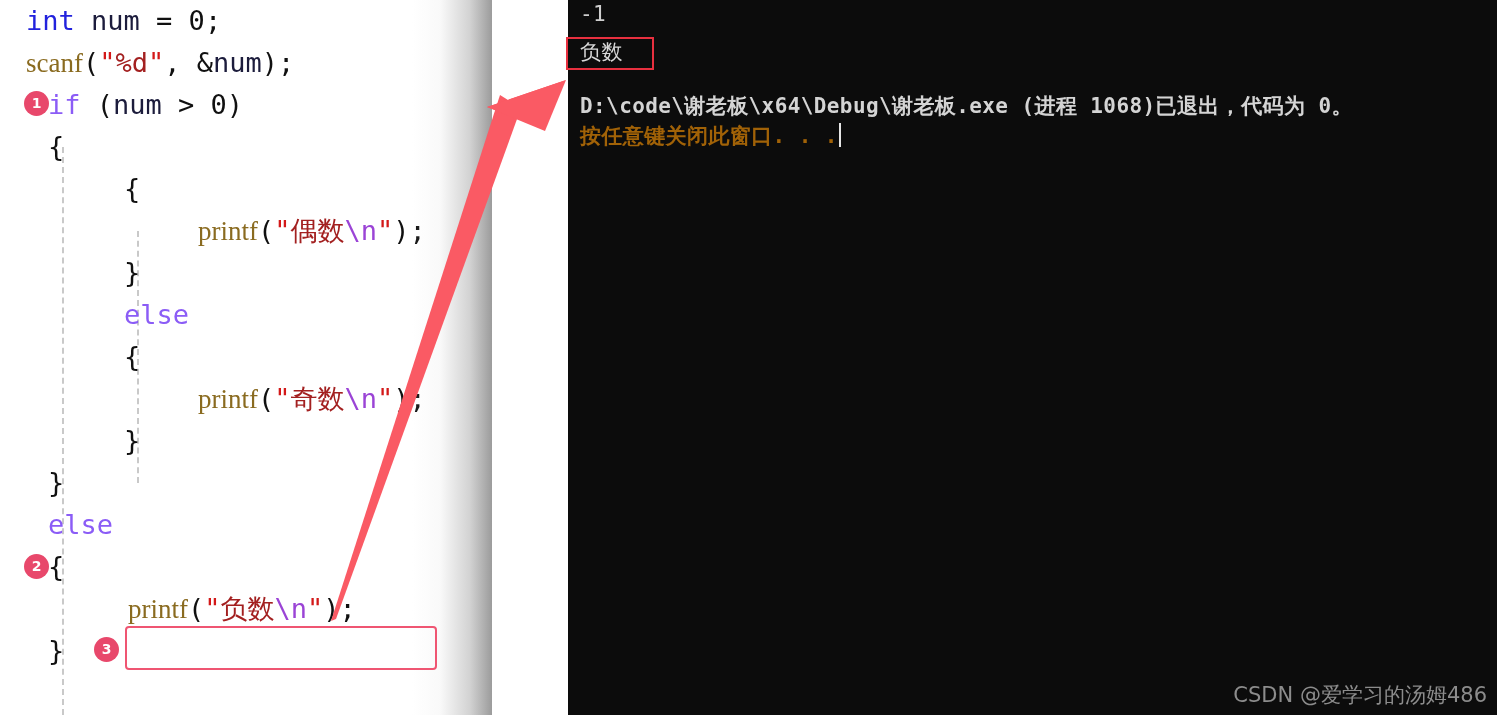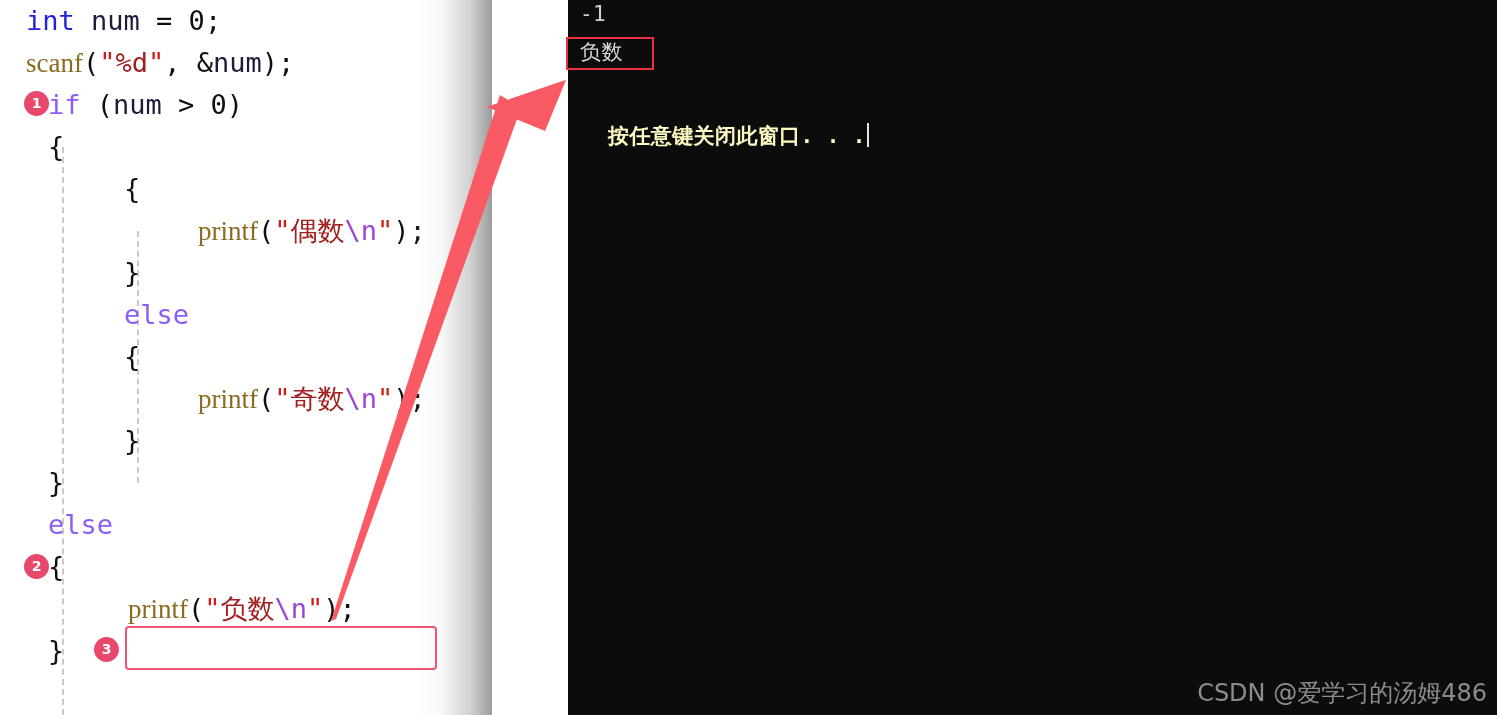--- a/index.html
+++ b/index.html
@@ -139,37 +139,36 @@
   #console-exit-line {
     position: absolute;
     left: 12px; top: 92px;
     font-weight: bold;
     color: #d4d4d4;
   }
   #console-prompt-line {
     position: absolute;
     left: 12px; top: 122px;
     font-weight: bold;
-    color: #fef9c3;
-    margin-left: 28px;
+    color: #a16207;
   }
   #console-cursor {
     display: inline-block;
     width: 2px; height: 24px;
     background: #e6e6e6;
     vertical-align: -4px;
     margin-left: 1px;
   }
 
   
   #csdn-watermark {
     position: absolute;
     right: 10px; bottom: 6px;
     font-family: "DejaVu Sans", "Liberation Sans", sans-serif;
-    font-size: 24px;
+    font-size: 21px;
     color: #8c8c8c;
     z-index: 8;
     white-space: nowrap;
   }
 </style>
 </head>
 <body>
 
 <div id="editor-pane">
 
@@ -204,20 +203,21 @@
   <div id="printf-highlight-box"></div>
 
   <div id="editor-edge-gradient"></div>
 </div>
 
 <div id="console-pane">
   <div class="console-text" id="console-input-line">-1</div>
 
   <div class="console-text" id="console-output-line">负数</div>
 
+  <div class="console-text" id="console-exit-line">D:\code\谢老板\x64\Debug\谢老板.exe (进程 1068)已退出，代码为 0。</div>
 
   <div class="console-text" id="console-prompt-line"><span>按任意键关闭此窗口. . .</span><span id="console-cursor"></span></div>
 </div>
 
 <div id="console-negative-box"></div>
 
 <svg id="annotation-arrow" viewBox="0 0 1497 715" xmlns="http://www.w3.org/2000/svg">
 
   <polygon points="331,621 336,619 521,108 500,95" fill="#fa5a64"></polygon>
 

